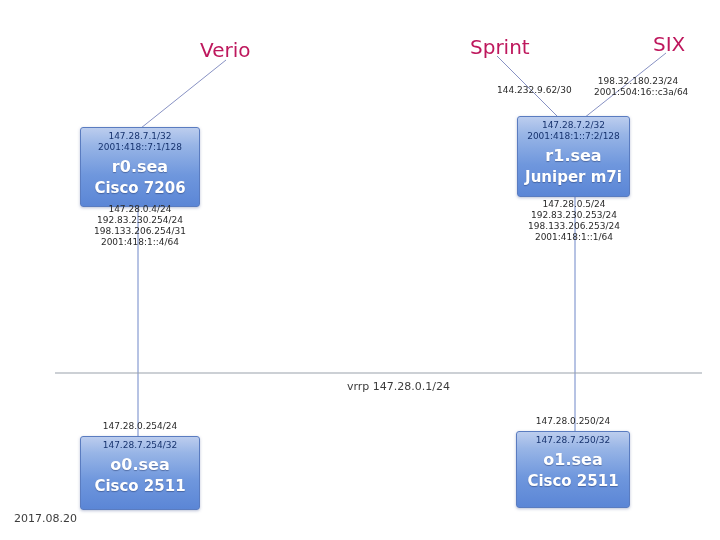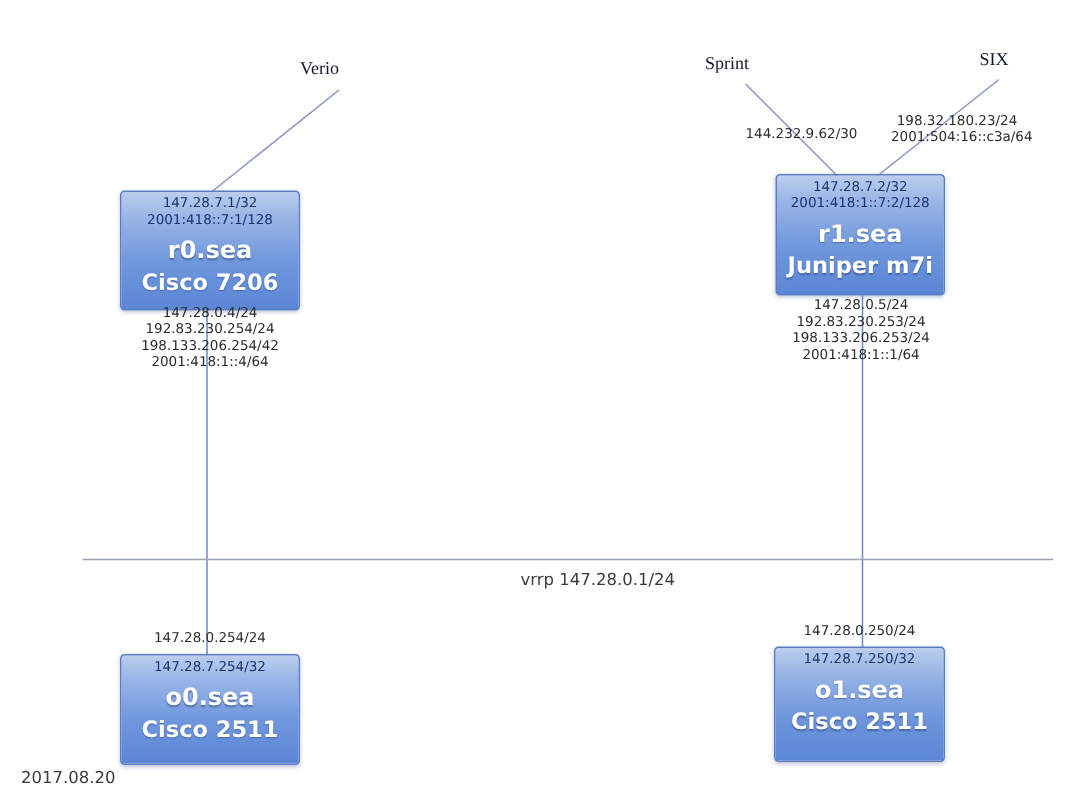--- a/index.html
+++ b/index.html
@@ -22,21 +22,21 @@
   }
   .node .name {
     margin-top:4px; font-size:16px; font-weight:bold; color:#ffffff;
     text-shadow:0 1px 1px rgba(30,50,100,0.45); white-space:nowrap;
   }
   .node .model {
     margin-top:3px; font-size:15px; font-weight:bold; color:#ffffff;
     text-shadow:0 1px 1px rgba(30,50,100,0.45); white-space:nowrap;
   }
 
-  .uplink-label { position:absolute; font-size:12px; color:#0f172a; white-space:nowrap;font-family:Liberation Serif, serif; }
+  .uplink-label { position:absolute; font-size:20px; color:#be185d; white-space:nowrap; }
   .ann { position:absolute; font-size:9px; line-height:11px; color:#2a2a2a; white-space:nowrap; }
   .ann.center { text-align:center; }
   .backbone-label { position:absolute; font-size:11px; color:#3c3c3c; white-space:nowrap; }
   .date { position:absolute; font-size:11px; color:#3c3c3c; white-space:nowrap; }
 </style>
 </head>
 <body>
 
 <div class="canvas">
 
@@ -63,21 +63,21 @@
 
   <div class="node" style="left:80px; top:127px; width:120px; height:80px;">
     <div class="lo">147.28.7.1/32</div>
     <div class="lo">2001:418::7:1/128</div>
     <div class="name">r0.sea</div>
     <div class="model">Cisco 7206</div>
   </div>
   <div class="ann center" style="left:80px; top:204px; width:120px;">
     <div>147.28.0.4/24</div>
     <div>192.83.230.254/24</div>
-    <div>198.133.206.254/42</div>
+    <div>198.133.206.254/31</div>
     <div>2001:418:1::4/64</div>
   </div>
 
   <div class="node" style="left:517px; top:116px; width:113px; height:81px;">
     <div class="lo">147.28.7.2/32</div>
     <div class="lo">2001:418:1::7:2/128</div>
     <div class="name">r1.sea</div>
     <div class="model">Juniper m7i</div>
   </div>
   <div class="ann center" style="left:514px; top:199px; width:120px;">

